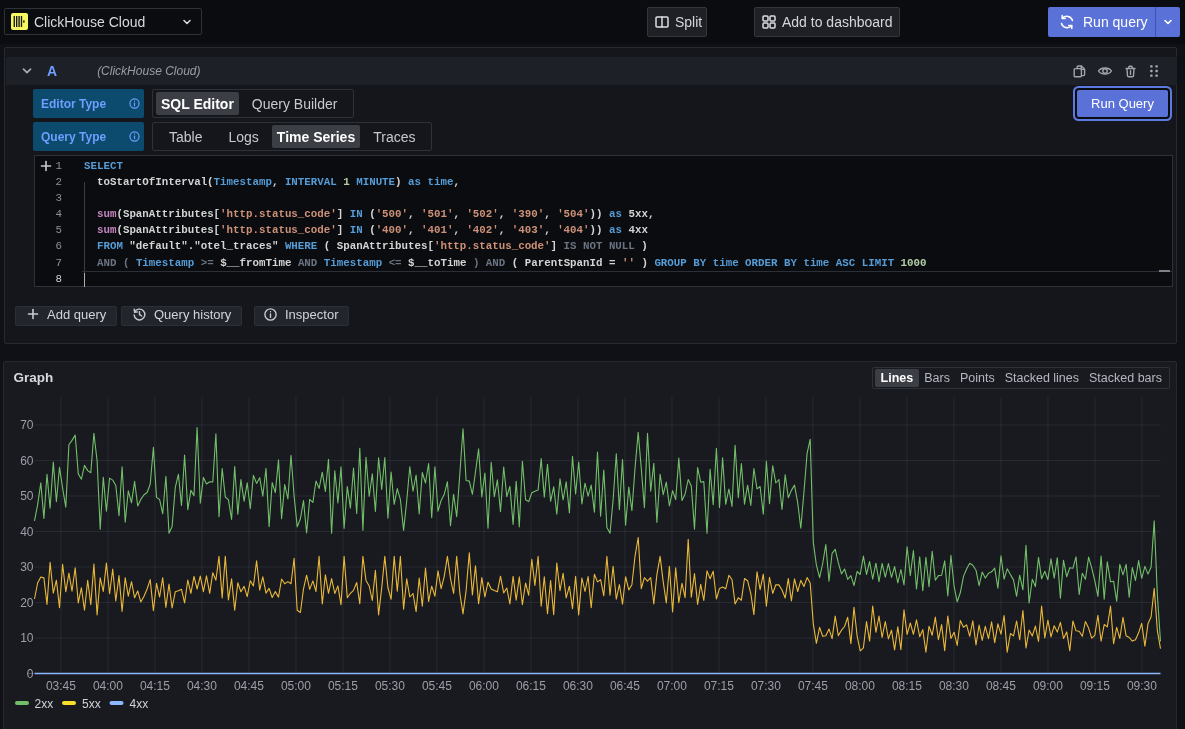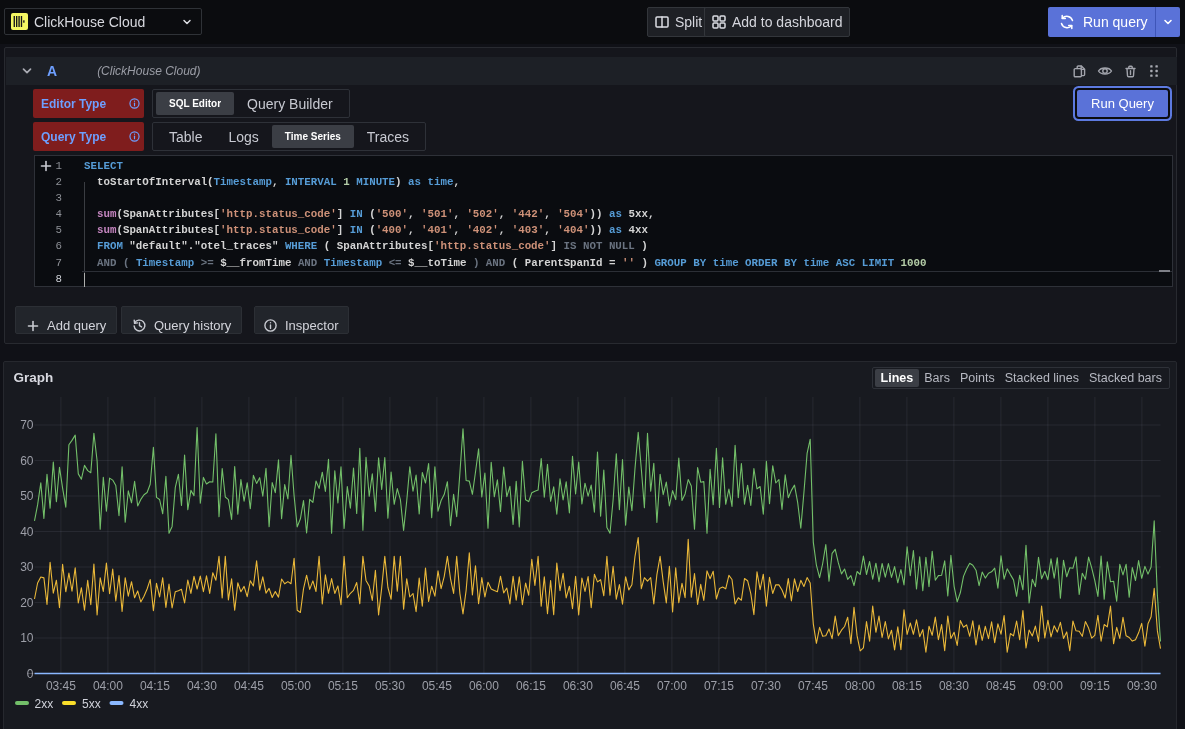--- a/index.html
+++ b/index.html
@@ -3,36 +3,36 @@
 * { margin:0; padding:0; box-sizing:border-box; }
 body { width:1185px; height:729px; background:#101117; font-family:"Liberation Sans",sans-serif; position:relative; overflow:hidden; }
 
 #toolbar { position:absolute; left:0; top:0; width:1185px; height:44px; background:#0b0c0f; }
 .tbtn { position:absolute; top:7px; height:30px; background:#1e2025; border:1px solid #33363b; border-radius:2px; display:flex; align-items:center; gap:5px; padding:0 5px 0 6px; color:#d5d6dd; font-size:14px; font-weight:500; white-space:nowrap; }
 #picker { position:absolute; left:4px; top:8px; width:198px; height:27px; border:1px solid #2f3237; border-radius:2px; display:flex; align-items:center; padding:0 8px 0 6px; gap:6px; color:#d8d9df; font-size:14px; }
 #runq { position:absolute; left:1048px; top:7px; width:132px; height:30px; background:#5a72d8; border-radius:2px; display:flex; align-items:center; color:#fff; font-size:14px; font-weight:500; white-space:nowrap; }
 
 #qpanel { position:absolute; left:4px; top:47px; width:1173px; height:297px; border:1px solid #282a30; background:#15161c; border-radius:2px; }
 #qhead { position:absolute; left:1px; top:9px; width:1171px; height:28px; background:#1d2026; display:flex; align-items:center; }
-.chip { position:absolute; left:28px; width:111px; height:29px; background:#7f1d1d; border-radius:2px; display:flex; align-items:center; padding:0 4px 0 8px; color:#6e9fff; font-size:12px; font-weight:700; }
+.chip { position:absolute; left:28px; width:111px; height:29px; background:#0c4a6e; border-radius:2px; display:flex; align-items:center; padding:0 4px 0 8px; color:#6e9fff; font-size:12px; font-weight:700; }
 .seg { position:absolute; height:29px; border:1px solid #2e3138; border-radius:2px; background:#15161c; display:flex; align-items:center; padding:0 3px; }
-.seg .on { background:#3b3e45; color:#fff; font-weight:700; border-radius:2px; height:23px; display:flex; align-items:center; padding:0 13px; font-size:10px; }
+.seg .on { background:#3b3e45; color:#fff; font-weight:700; border-radius:2px; height:23px; display:flex; align-items:center; padding:0 5px; font-size:14px; }
 .seg .off { color:#c7c9d1; font-size:14px; padding:0 13px; }
 #runq2 { position:absolute; left:1072px; top:42px; width:91px; height:27px; background:#5a72d8; border-radius:2px; color:#fff; font-size:13px; font-weight:500; display:flex; align-items:center; justify-content:center; box-shadow:0 0 0 2px #0b0c0f,0 0 0 4px #5d7ae0; }
 #editor { position:absolute; left:29px; top:106.5px; width:1139px; height:132px; border:1px solid #2e3138; background:#0a0c10; }
 .cline { position:absolute; left:0; height:16px; line-height:16px; width:100%; font-family:"Liberation Mono",monospace; font-size:10.8px; font-weight:700; color:#d4d4d4; white-space:pre; }
 .lnum { position:absolute; left:0; width:27px; text-align:right; color:#8d9096; font-weight:400; }
 .lnum.cur { color:#cfd2d8; }
 .ctext { position:absolute; left:49px; }
 .plusg { position:absolute; left:4px; top:1px; }
 #iguide { position:absolute; left:49px; top:26px; width:1px; height:96px; background:#3a3d42; }
 #cursor { position:absolute; left:48.5px; top:117.5px; width:1.5px; height:13.5px; background:#aeafad; }
 #innerline { position:absolute; left:47px; top:115px; width:1091px; height:1px; background:#2c2f36; }
 #rhandle { position:absolute; right:2px; top:114px; width:11px; height:2.5px; background:#7e8087; }
-.qbtn { position:absolute; top:258px; height:28px; background:#22252b; border:1px solid #2c2f35; border-radius:2px; display:flex; align-items:flex-end; gap:7px; padding:0 10px; color:#d3d4db; font-size:13px; font-weight:500; }
+.qbtn { position:absolute; top:258px; height:20px; background:#22252b; border:1px solid #2c2f35; border-radius:2px; display:flex; align-items:flex-start; gap:7px; padding:0 10px; color:#d3d4db; font-size:13px; font-weight:500; }
 
 #gpanel { position:absolute; left:2.5px; top:361px; width:1174.5px; height:419px; border:1px solid #26282e; background:#181a20; border-radius:2px; }
 #gtitle { position:absolute; left:10px; top:8px; color:#d8d9e0; font-size:13.5px; font-weight:700; }
 #radio { position:absolute; right:6px; top:4.5px; white-space:nowrap; height:22px; border:1px solid #2e3138; border-radius:2px; display:flex; align-items:center; padding:0 2px; }
 #radio .on { background:#3b3e45; color:#fff; font-weight:700; font-size:12.5px; border-radius:2px; height:18px; display:flex; align-items:center; padding:0 6px; }
 #radio .off { color:#b6b8c1; font-size:12.5px; padding:0 5px; }
 #chart { position:absolute; left:0; top:0; }
 .k { color:#569cd6; } .s { color:#ce9178; } .n { color:#b5cea8; } .f { color:#c586c0; } .g { color:#6a7380; }
 .ic { display:flex; align-items:center; }
 svg { flex:none; }
@@ -56,21 +56,21 @@
         </svg>
       </span>
     </div>
   <div class="tbtn" style="left:647px;width:60px;">
       <svg width="16" height="16" viewBox="0 0 16 16" fill="none" stroke="#dcdde3" stroke-width="1.5" stroke-linecap="round" stroke-linejoin="round">
         <rect x="2" y="3" width="12" height="10" rx="1"></rect>
         <line x1="8" y1="3" x2="8" y2="13"></line>
       </svg>
       <span>Split</span>
     </div>
-  <div class="tbtn" style="left:704px;width:146px;">
+  <div class="tbtn" style="left:754px;width:146px;">
       <svg width="16" height="16" viewBox="0 0 16 16" fill="none" stroke="#dcdde3" stroke-width="1.5" stroke-linecap="round" stroke-linejoin="round">
         <rect x="2" y="2" width="5" height="5" rx="1"></rect>
         <rect x="9" y="2" width="5" height="5" rx="1"></rect>
         <rect x="2" y="9" width="5" height="5" rx="1"></rect>
         <rect x="9" y="9" width="5" height="5" rx="1"></rect>
       </svg>
       <span>Add to dashboard</span>
     </div>
   <div id="runq">
       <span class="ic" style="margin-left:11px">
@@ -150,21 +150,21 @@
       <span class="off">Traces</span>
     </div>
   <div id="runq2">Run Query</div>
   <div id="editor">
 <div class="cline" style="top:2.2px"><span class="plusg"><svg width="14" height="14" viewBox="0 0 14 14" fill="none" stroke="#c8cad1" stroke-width="1.6" stroke-linecap="round">
             <line x1="7" y1="2.5" x2="7" y2="11.5"></line>
             <line x1="2.5" y1="7" x2="11.5" y2="7"></line>
           </svg></span><span class="lnum">1</span><span class="ctext"><span class="k">SELECT</span></span></div>
 <div class="cline" style="top:18.3px"><span class="lnum">2</span><span class="ctext">  toStartOfInterval(<span class="k">Timestamp</span>, <span class="k">INTERVAL</span> <span class="n">1</span> <span class="k">MINUTE</span>) <span class="k">as</span> <span class="k">time</span>,</span></div>
 <div class="cline" style="top:34.5px"><span class="lnum">3</span></div>
-<div class="cline" style="top:50.6px"><span class="lnum">4</span><span class="ctext">  <span class="f">sum</span>(SpanAttributes[<span class="s">'http.status_code'</span>] <span class="k">IN</span> (<span class="s">'500'</span>, <span class="s">'501'</span>, <span class="s">'502'</span>, <span class="s">'442'</span>, <span class="s">'504'</span>)) <span class="k">as</span> 5xx,</span></div>
+<div class="cline" style="top:50.6px"><span class="lnum">4</span><span class="ctext">  <span class="f">sum</span>(SpanAttributes[<span class="s">'http.status_code'</span>] <span class="k">IN</span> (<span class="s">'500'</span>, <span class="s">'501'</span>, <span class="s">'502'</span>, <span class="s">'390'</span>, <span class="s">'504'</span>)) <span class="k">as</span> 5xx,</span></div>
 <div class="cline" style="top:66.7px"><span class="lnum">5</span><span class="ctext">  <span class="f">sum</span>(SpanAttributes[<span class="s">'http.status_code'</span>] <span class="k">IN</span> (<span class="s">'400'</span>, <span class="s">'401'</span>, <span class="s">'402'</span>, <span class="s">'403'</span>, <span class="s">'404'</span>)) <span class="k">as</span> 4xx</span></div>
 <div class="cline" style="top:82.8px"><span class="lnum">6</span><span class="ctext">  <span class="k">FROM</span> "default"."otel_traces" <span class="k">WHERE</span> ( SpanAttributes[<span class="s">'http.status_code'</span>] <span class="g">IS NOT NULL</span> )</span></div>
 <div class="cline" style="top:99.0px"><span class="lnum">7</span><span class="ctext">  <span class="g">AND</span> <span class="g">(</span> <span class="k">Timestamp</span> <span class="g">&gt;=</span> $__fromTime <span class="g">AND</span> <span class="k">Timestamp</span> <span class="g">&lt;=</span> $__toTime <span class="g">)</span> <span class="g">AND</span> ( ParentSpanId = <span class="s">''</span> ) <span class="k">GROUP BY time ORDER BY time ASC LIMIT</span> <span class="n">1000</span></span></div>
 <div class="cline" style="top:115.1px"><span class="lnum cur">8</span><span class="ctext"></span></div>
     <div id="iguide"></div>
     <div id="cursor"></div>
     <div id="innerline"></div>
     <div id="rhandle"></div>
   </div>
   <div class="qbtn" style="left:10px;">

